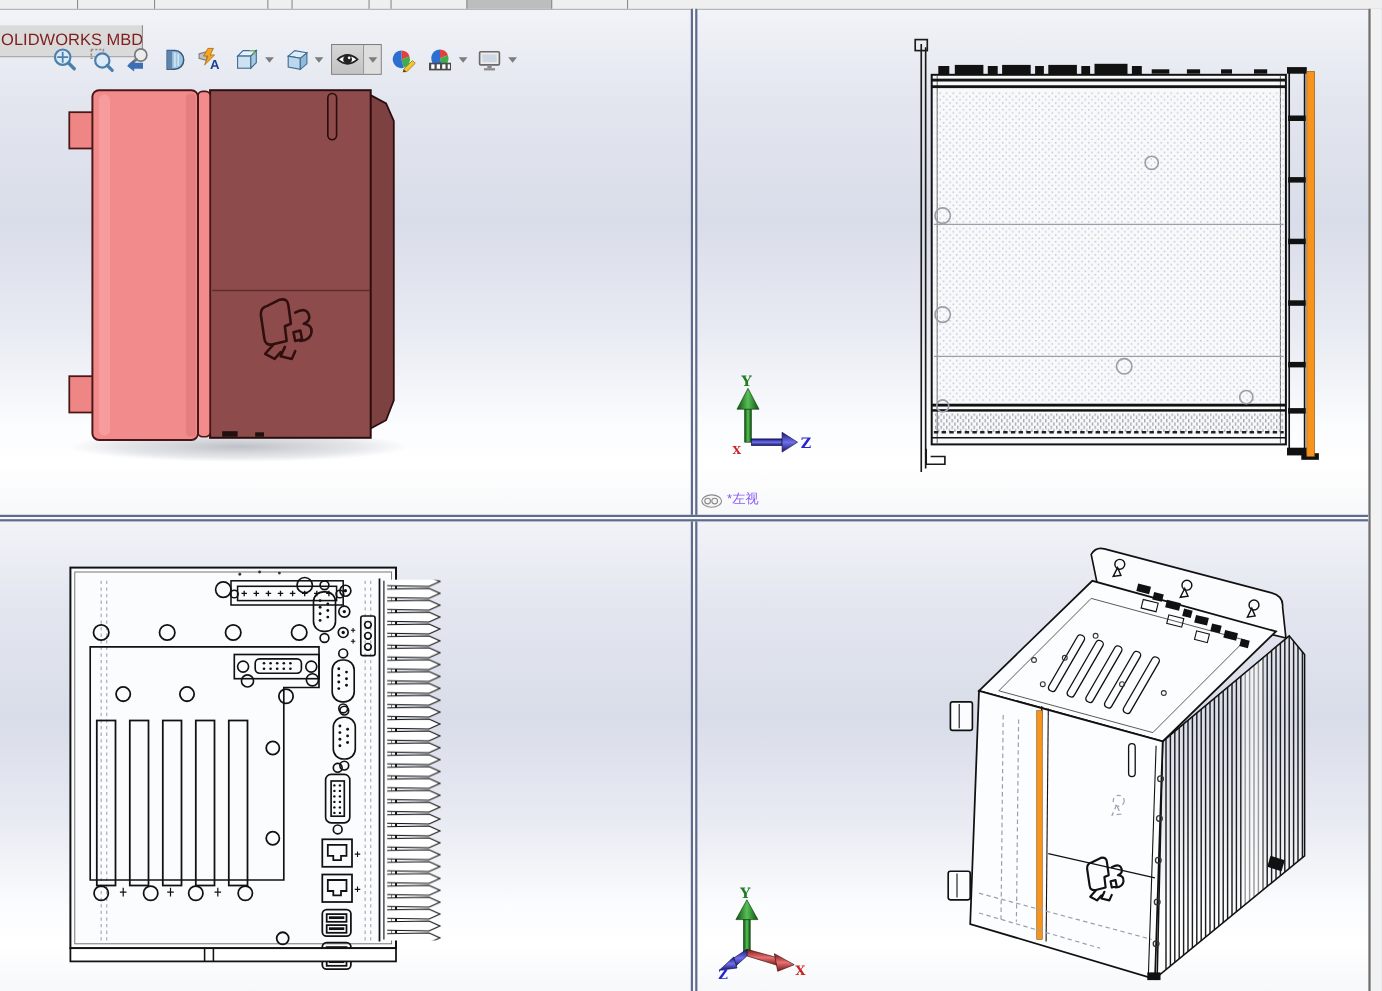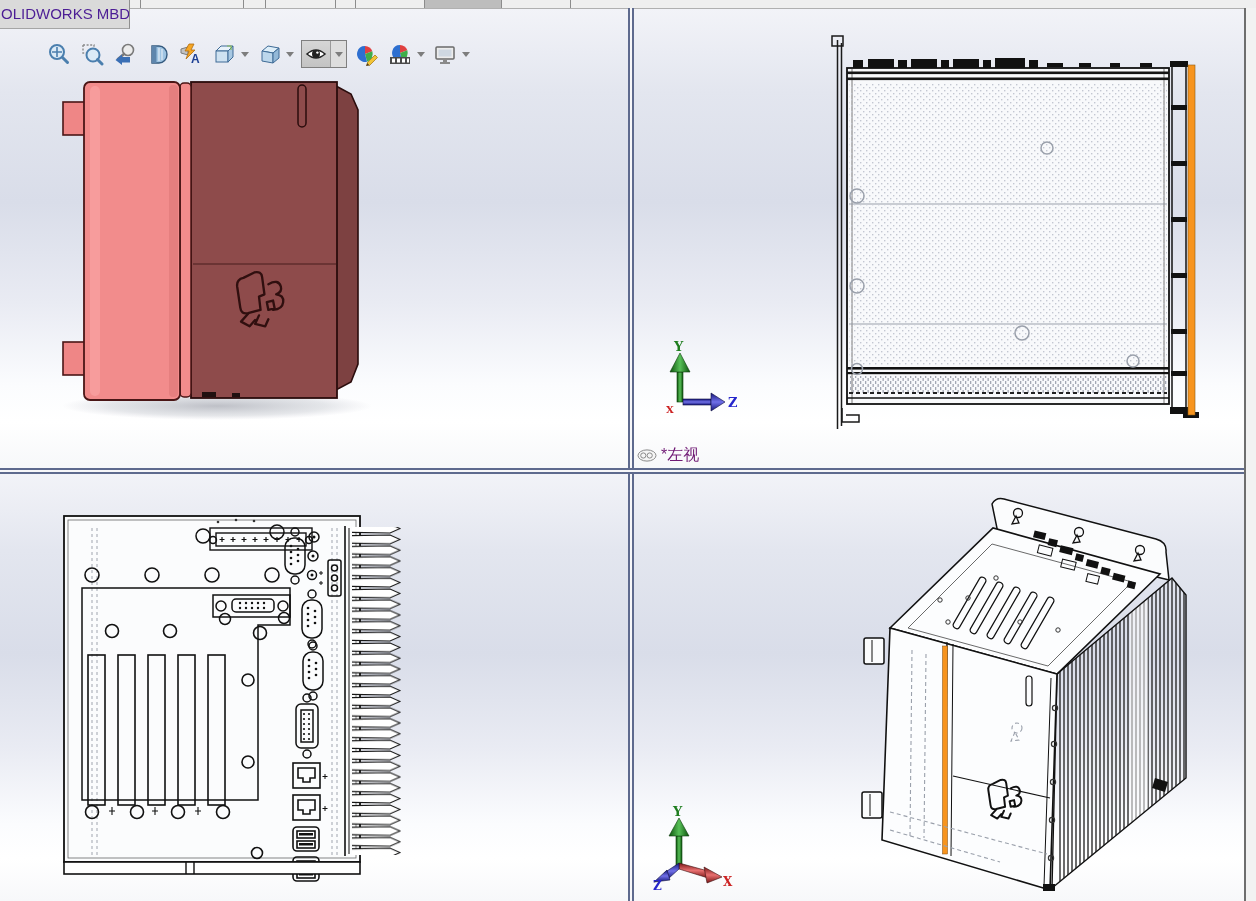--- a/index.html
+++ b/index.html
@@ -4,23 +4,23 @@
 <style>
   html,body{margin:0;padding:0;}
   body{width:1256px;height:901px;position:relative;overflow:hidden;
        font-family:"Liberation Sans",sans-serif;background:#e8eaf1;}
   
   .topstrip{position:absolute;left:0;top:0;width:1256px;height:8px;background:#efefef;
             border-bottom:1px solid #b0b0b0;}
   .topstrip .tick{position:absolute;top:0;width:1px;height:8px;background:#8c8c8c;}
   .topstrip .block{position:absolute;top:0;left:424px;width:76px;height:8px;background:#bdbdbd;
                    border-left:1px solid #8c8c8c;border-right:1px solid #8c8c8c;}
-  .mbdtab{position:absolute;left:0;top:0;width:128px;height:28px;background:#dadada;
+  .mbdtab{position:absolute;left:0;top:23px;width:128px;height:28px;background:#dadada;
           border-right:1px solid #8f8f8f;border-bottom:1px solid #a5a5a5;
-          color:#4c1d95;font-size:15px;line-height:28px;padding-left:1px;white-space:nowrap;overflow:hidden;}
+          color:#7f1d1d;font-size:15px;line-height:28px;padding-left:1px;white-space:nowrap;overflow:hidden;}
   .rightpane{position:absolute;left:1244px;top:8px;width:12px;height:893px;background:#f2f2f2;
              border-left:2px solid #6e6e6e;box-sizing:border-box;}
   
   .vp{position:absolute;background:linear-gradient(180deg,#f2f3f8 0%,#e3e6ef 18%,#d9dde9 42%,
       #e9ebf3 64%,#fbfcfe 82%,#ffffff 90%,#f7f8fa 100%);}
   #vp1{left:0;top:9px;width:628px;height:459px;}
   #vp2{left:634px;top:9px;width:610px;height:459px;}
   #vp3{left:0;top:474px;width:628px;height:427px;}
   #vp4{left:634px;top:474px;width:610px;height:427px;}
   .vdiv{position:absolute;left:628px;top:8px;width:6px;height:893px;background:#f7f7f9;
@@ -30,22 +30,22 @@
   
   .hud{position:absolute;left:46px;top:40px;display:flex;align-items:center;gap:7px;z-index:3;}
   .hud .ic{width:26px;height:26px;display:flex;align-items:center;justify-content:center;}
   .dd{width:0;height:0;border-left:4px solid transparent;border-right:4px solid transparent;
       border-top:5px solid #7d7d7d;margin-left:-3px;}
   .eyebtn{display:flex;align-items:stretch;height:26px;border:1px solid #7f7f7f;background:#c9c9c9;}
   .eyebtn .cell1{width:28px;display:flex;align-items:center;justify-content:center;
                  background:linear-gradient(#d6d6d6,#c3c3c3);border-right:1px solid #9a9a9a;}
   .eyebtn .cell2{width:15px;display:flex;align-items:center;justify-content:center;background:#dedede;}
   
-  .vplabel{position:absolute;left:637px;top:445px;display:flex;align-items:center;gap:4px;z-index:6;
-           font-size:16px;color:#701a75;}
+  .vplabel{position:absolute;left:637px;top:445px;display:flex;align-items:flex-end;gap:4px;z-index:6;
+           font-size:12px;color:#8b5cf6;}
   
   .triad{position:absolute;z-index:4;}
   #triad2{left:656px;top:340px;}
   #triad4{left:652px;top:806px;}
   svg text.axis{font-family:"DejaVu Serif","Liberation Serif",serif;font-weight:bold;}
   .scene{position:absolute;}
 </style>
 </head>
 <body>
 

